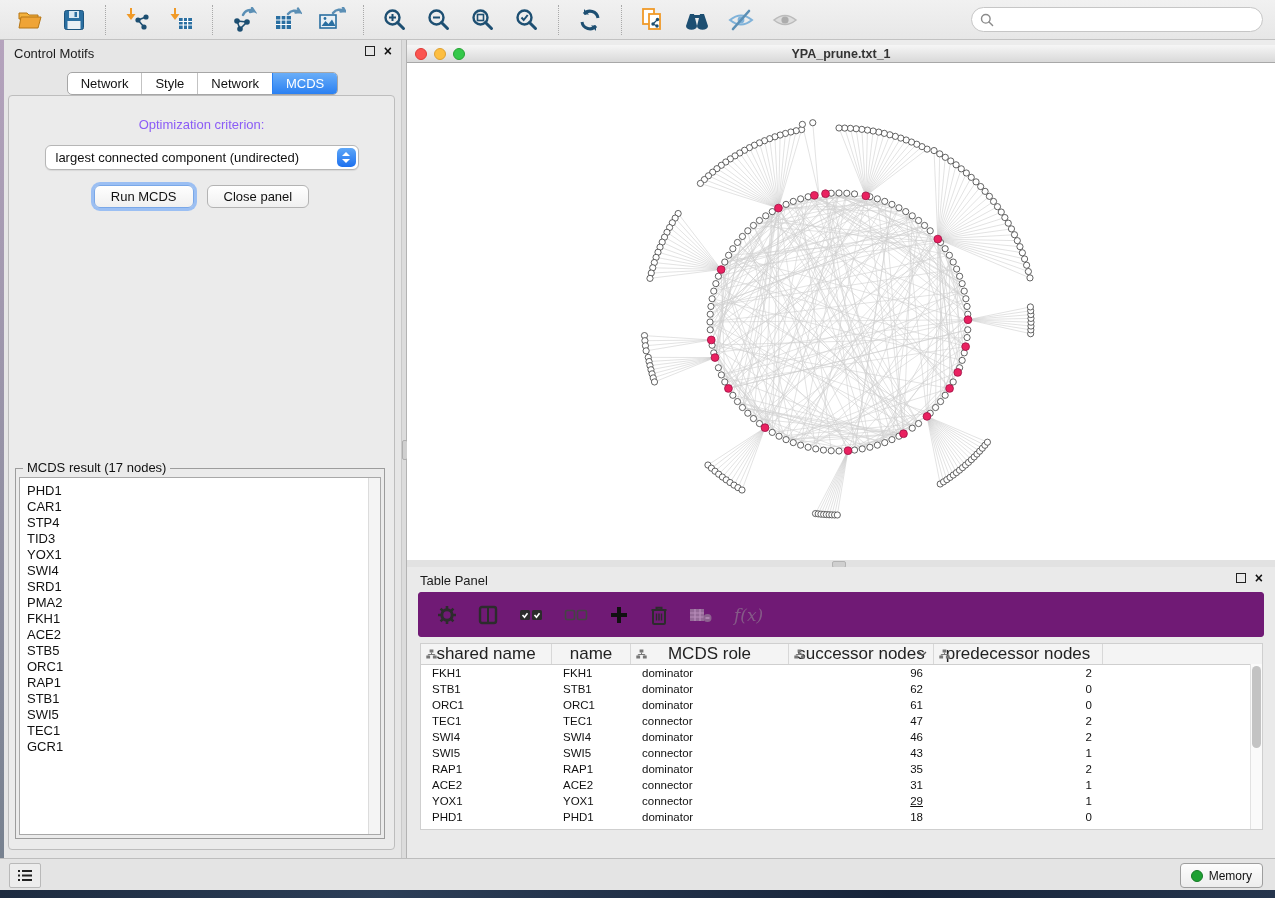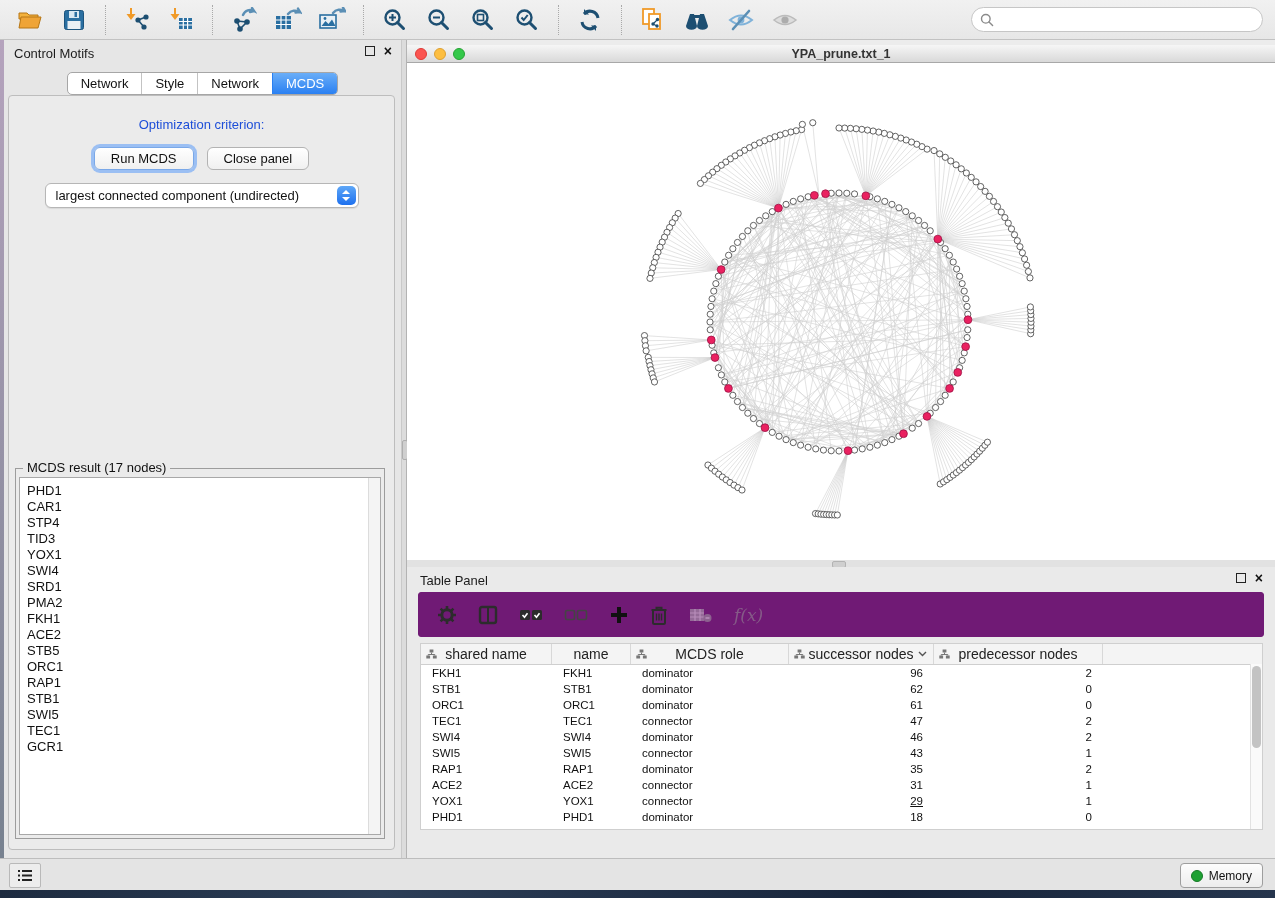--- a/index.html
+++ b/index.html
@@ -23,21 +23,21 @@
   .panel-title{position:absolute;left:10px;top:6px;font-size:13px;color:#1c1c1c;}
   .head-btns{position:absolute;right:9px;top:6px;display:flex;gap:9px;align-items:center;}
   .float-ico{width:8px;height:8px;border:1.5px solid #222;display:inline-block;}
   .close-ico{font-size:14px;font-weight:bold;color:#111;line-height:10px;}
   #cp-tabs-row{position:absolute;left:0;top:32px;width:100%;display:flex;justify-content:center;z-index:2;}
   .segbar{display:inline-flex;border:1px solid #a6a6a6;border-radius:5px;background:#fff;overflow:hidden;}
   .seg{padding:3px 13px;font-size:13px;color:#111;border-left:1px solid #c3c3c3;cursor:default;}
   .seg:first-child{border-left:none;}
   .seg.active{background:linear-gradient(#6aaef8,#2a80f2);color:#fff;border-left-color:#2a80f2;}
   #cp-body{position:absolute;left:4px;top:55px;right:6px;bottom:8px;background:#ebebeb;border:1px solid #bdbdbd;border-radius:4px;}
-  #crit-label{margin-top:21px;text-align:center;font-size:13px;color:#1d4ed8;}
+  #crit-label{margin-top:21px;text-align:center;font-size:13px;color:#8b5cf6;}
   #combo{position:relative;margin:13px auto 0;width:312px;height:23px;background:#fff;border:1px solid #b6b6b6;border-radius:6px;box-shadow:0 1px 1px rgba(0,0,0,.08);}
   #combo .val{position:absolute;left:10px;top:4px;font-size:13px;color:#111;white-space:nowrap;}
   #combo .stepper{position:absolute;right:2px;top:2px;width:19px;height:19px;border-radius:5px;background:linear-gradient(#5ea7f8,#1d70ee);}
   .stepper .up,.stepper .dn{position:absolute;left:5.5px;width:0;height:0;border-left:4px solid transparent;border-right:4px solid transparent;}
   .stepper .up{top:4px;border-bottom:4px solid #fff;}
   .stepper .dn{bottom:4px;border-top:4px solid #fff;}
   #cp-buttons{margin-top:15px;display:flex;justify-content:center;gap:13px;}
   .mac-btn{height:23px;padding:0 16px;font-size:13px;color:#111;background:linear-gradient(#ffffff,#f0f0f0);border:1px solid #b3b3b3;border-radius:6px;font-family:"Liberation Sans",sans-serif;}
   .mac-btn.focused{box-shadow:0 0 0 3px rgba(90,155,250,.55);border-color:#7aa8e8;}
   .groupbox{position:absolute;left:6px;right:9px;top:372px;bottom:10px;border:1px solid #9c9c9c;}
@@ -63,21 +63,21 @@
   .light.green{background:#34c84a;border:1px solid #26a334;}
   #net-canvas{position:relative;width:868px;height:497px;background:#fff;}
 
   
   #table-panel{position:absolute;left:407px;top:567px;width:868px;height:291px;background:#eaeaea;}
   #tp-toolbar{position:absolute;left:11px;right:11px;top:25px;height:45px;background:#701a75;border:1px solid #701a75;border-radius:3px;display:flex;align-items:center;gap:21px;padding-left:18px;box-sizing:border-box;}
   .tp-icon{display:flex;align-items:center;justify-content:center;}
   #fx-label{font-family:"DejaVu Serif",serif;font-style:italic;font-size:17px;color:#9a9a9a;}
   #node-table{position:absolute;left:13px;right:12px;top:76px;height:187px;background:#fff;border:1px solid #cfcfcf;box-sizing:border-box;overflow:hidden;}
   #nt-header{display:flex;height:20px;background:#f4f4f4;border-bottom:1px solid #cfcfcf;}
-  .th{position:relative;display:flex;align-items:center;justify-content:center;font-size:14px;color:#222;border-right:1px solid #d8d8d8;box-sizing:border-box;flex:0 0 auto;}
+  .th{position:relative;display:flex;align-items:center;justify-content:center;font-size:17px;color:#222;border-right:1px solid #d8d8d8;box-sizing:border-box;flex:0 0 auto;}
   .th .colicon{position:absolute;left:5px;top:5px;}
   .th .chev{position:absolute;right:6px;top:7px;}
   .tr{display:flex;height:16px;align-items:center;}
   .td{font-size:11.5px;color:#111;box-sizing:border-box;flex:0 0 auto;white-space:nowrap;overflow:hidden;}
   .td.l{padding-left:11px;text-align:left;}
   .td.r{padding-right:11px;text-align:right;}
   #nt-scroll{position:absolute;right:0;top:20px;bottom:0;width:11px;background:#fafafa;border-left:1px solid #e2e2e2;}
   #nt-thumb{position:absolute;left:1px;right:1px;top:2px;height:82px;background:#c3c3c3;border-radius:5px;}
   #tp-tabs-row{position:absolute;left:0;top:266px;width:100%;display:flex;justify-content:center;}
 
@@ -239,30 +239,30 @@
     <div id="cp-tabs-row">
         <span class="segbar" id="cp-tabs">
           <span class="seg">Network</span>
           <span class="seg">Style</span>
           <span class="seg">Network</span>
           <span class="seg active">MCDS</span>
         </span>
       </div>
     <div id="cp-body">
       <div id="crit-label">Optimization criterion:</div>
-      <div id="cp-buttons">
-        <button class="mac-btn focused">Run MCDS</button>
-        <button class="mac-btn">Close panel</button>
-      </div>
       <div id="combo">
         <span class="val">largest connected component (undirected)</span>
         <span class="stepper">
             <span class="up"></span>
             <span class="dn"></span>
           </span>
+      </div>
+      <div id="cp-buttons">
+        <button class="mac-btn focused">Run MCDS</button>
+        <button class="mac-btn">Close panel</button>
       </div>
       <div class="groupbox">
         <span class="legend">MCDS result (17 nodes)</span>
         <div class="listbox">
           <div class="items" id="mcds-items">
               <div>PHD1</div>
               <div>CAR1</div>
               <div>STP4</div>
               <div>TID3</div>
               <div>YOX1</div>

